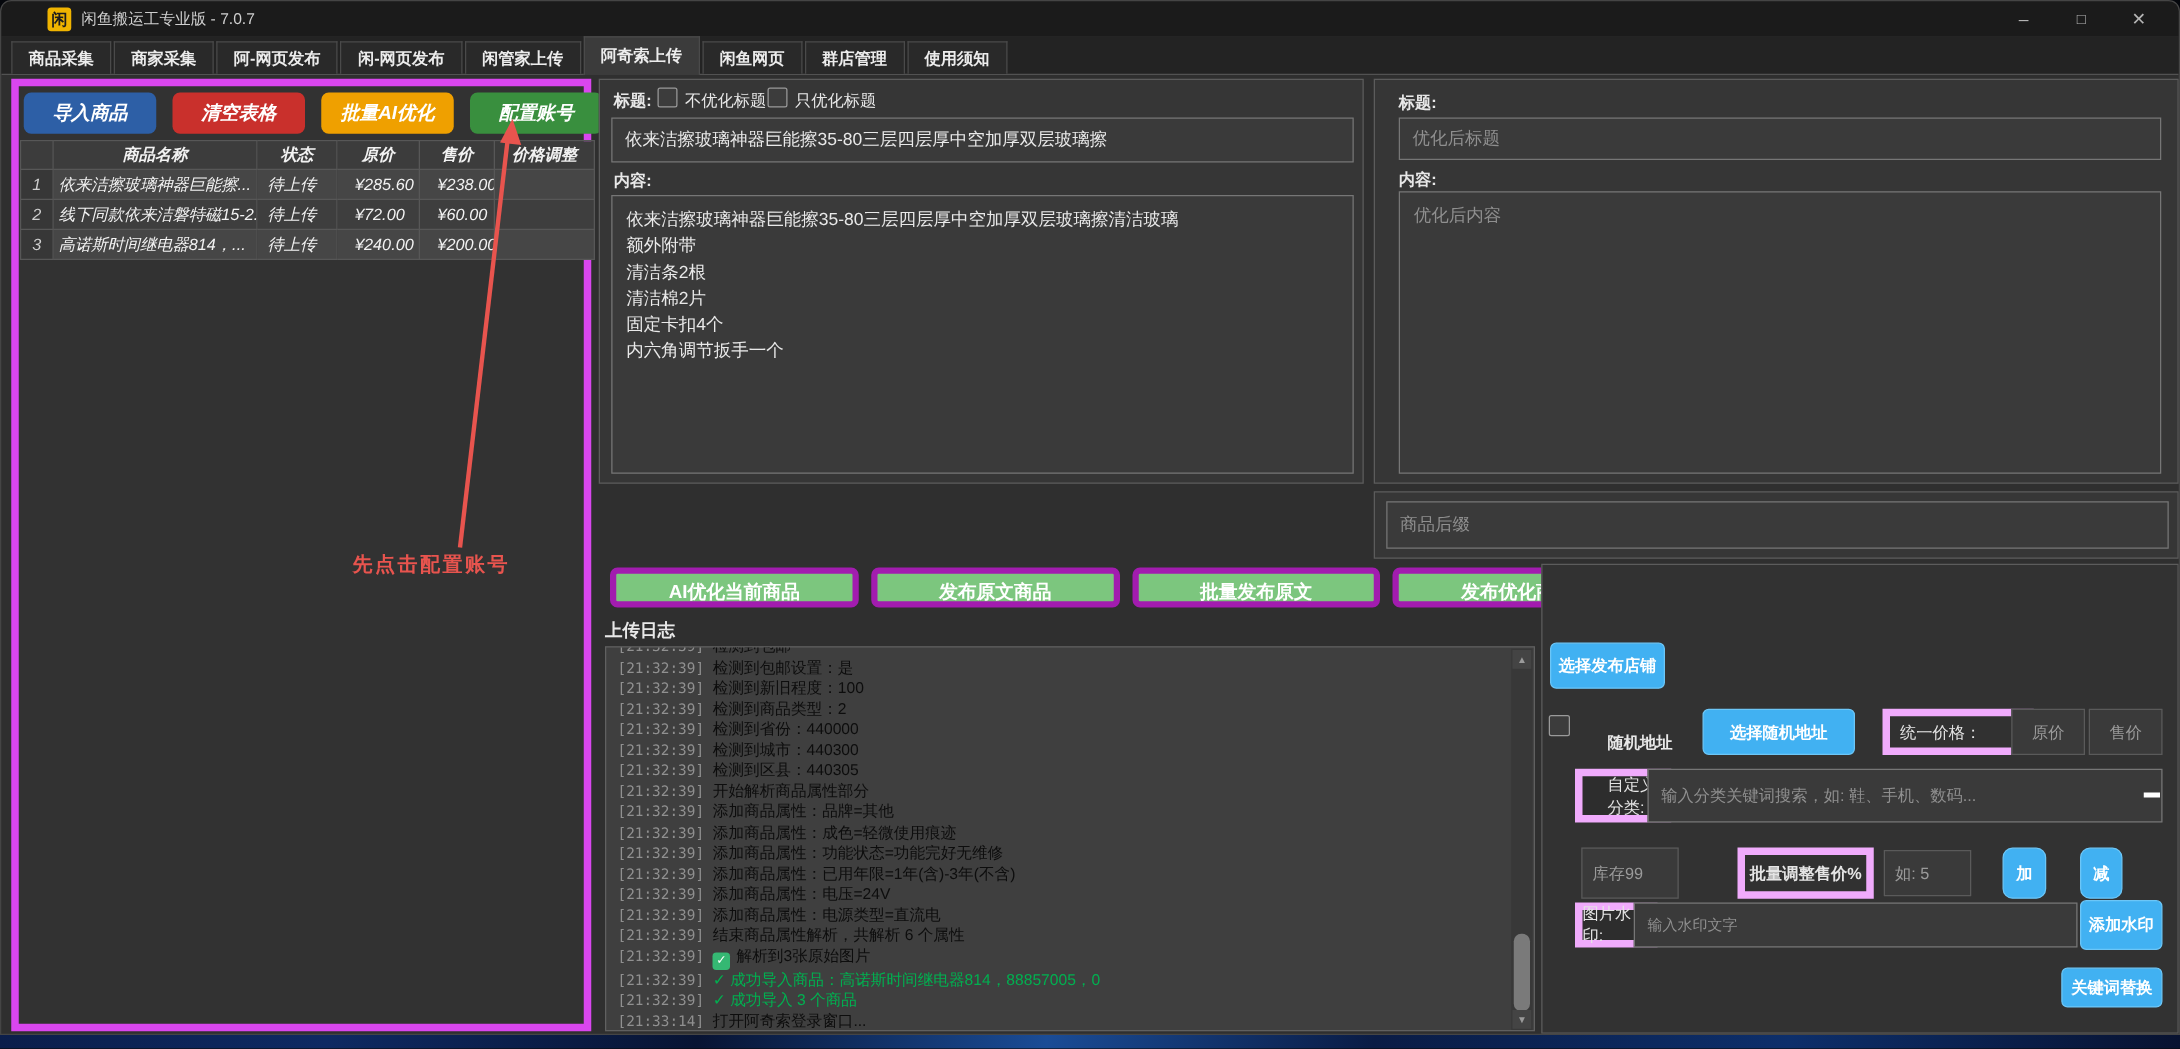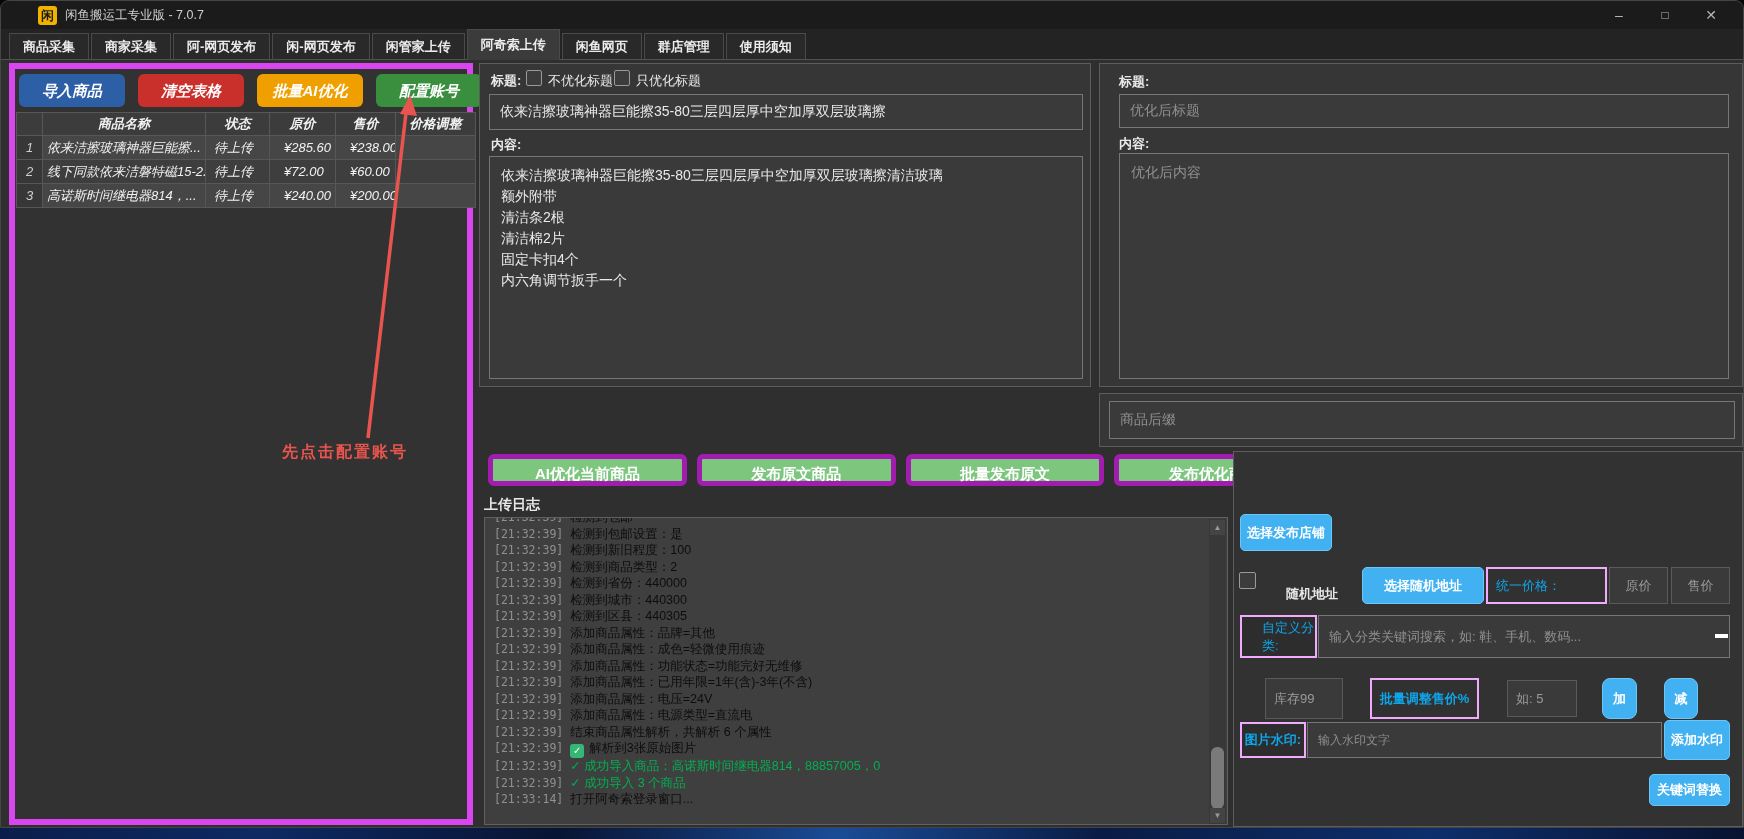--- a/index.html
+++ b/index.html
@@ -55,22 +55,22 @@
   #log-scroll { position:absolute; right:1px; top:1px; width:17px; height:305px; background:#383838; }
   .scr-btn { position:absolute; left:1px; width:15px; height:15px; background:#444; color:#9a9a9a; font-size:8px;
              text-align:center; line-height:15px; }
   #scr-thumb { position:absolute; left:2px; top:228px; width:13px; height:62px; background:#7a7a7a; border-radius:6px; }
   
   #publish-panel { position:absolute; left:1232px; top:450px; width:510px; height:376px; background:#323232; border:1px solid #5c5c5c; }
   .bluebtn { position:absolute; background:#41b1f2; border:1px solid #6cc6f7; border-radius:5px; color:#fff;
              font-size:13px; font-weight:bold; text-align:center; display:flex; align-items:center; justify-content:center; }
   .graybox { position:absolute; background:#3a3a3a; border:1px solid #5a5a5a; color:#9a9a9a; font-size:13px;
              display:flex; align-items:center; justify-content:center; }
-  .darkbox { position:absolute; background:#313131; border:2px solid #f0abfc; color:#0ea5e9; font-size:13px;
-             display:flex; align-items:center; }
+  .darkbox { position:absolute; background:#313131; border:6px solid #f0abfc; color:#e5e5e5; font-size:13px;
+             display:flex; align-items:center;margin-left:20px; }
   
   #annot-svg { position:absolute; left:0; top:0; width:1744px; height:839px; pointer-events:none; }
   #annot-text { position:absolute; left:282px; top:442px; color:#e8544e; font-size:16px; font-weight:bold; letter-spacing:2px; }
   
   #wallpaper { position:absolute; left:0; top:828px; width:1744px; height:11px;
     background:linear-gradient(100deg,#0b1e4b 0%,#0e2a63 15%,#081433 32%,#1a4c96 48%,#0a1c45 63%,#0d2f6b 82%,#081230 100%); }
 </style>
 </head>
 <body>
 <div id="screen">
@@ -191,20 +191,21 @@
   <span class="lbl" style="left:483px; top:495px; font-size:14px;">上传日志</span>
   <div id="log-box">
     <div id="log-lines">
           <div class="log-line"><span class="t">[21:32:39]</span><span class="m">检测到包邮</span></div>
           <div class="log-line"><span class="t">[21:32:39]</span><span class="m">检测到包邮设置：是</span></div>
           <div class="log-line"><span class="t">[21:32:39]</span><span class="m">检测到新旧程度：100</span></div>
           <div class="log-line"><span class="t">[21:32:39]</span><span class="m">检测到商品类型：2</span></div>
           <div class="log-line"><span class="t">[21:32:39]</span><span class="m">检测到省份：440000</span></div>
           <div class="log-line"><span class="t">[21:32:39]</span><span class="m">检测到城市：440300</span></div>
           <div class="log-line"><span class="t">[21:32:39]</span><span class="m">检测到区县：440305</span></div>
+          <div class="log-line"><span class="t">[21:32:39]</span><span class="m">开始解析商品属性部分</span></div>
           <div class="log-line"><span class="t">[21:32:39]</span><span class="m">添加商品属性：品牌=其他</span></div>
           <div class="log-line"><span class="t">[21:32:39]</span><span class="m">添加商品属性：成色=轻微使用痕迹</span></div>
           <div class="log-line"><span class="t">[21:32:39]</span><span class="m">添加商品属性：功能状态=功能完好无维修</span></div>
           <div class="log-line"><span class="t">[21:32:39]</span><span class="m">添加商品属性：已用年限=1年(含)-3年(不含)</span></div>
           <div class="log-line"><span class="t">[21:32:39]</span><span class="m">添加商品属性：电压=24V</span></div>
           <div class="log-line"><span class="t">[21:32:39]</span><span class="m">添加商品属性：电源类型=直流电</span></div>
           <div class="log-line"><span class="t">[21:32:39]</span><span class="m">结束商品属性解析，共解析 6 个属性</span></div>
           <div class="log-line"><span class="t">[21:32:39]</span><span class="check-badge">✓</span><span class="m">解析到3张原始图片</span></div>
           <div class="log-line success"><span class="t">[21:32:39]</span><span class="m">✓ 成功导入商品：高诺斯时间继电器814，88857005，0</span></div>
           <div class="log-line success"><span class="t">[21:32:39]</span><span class="m">✓ 成功导入 3 个商品</span></div>
@@ -230,21 +231,21 @@
     <div class="darkbox" style="left:6px; top:163px; width:77px; height:43px; justify-content:center; background:#2d2d2d;padding-left:20px;">自定义分类:</div>
     <div class="field ph" style="left:84px; top:163px; width:412px; height:43px; font-size:13px;">输入分类关键词搜索，如: 鞋、手机、数码...</div>
     <div style="position:absolute; left:481px; top:182px; width:13px; height:4px; background:#fff;"></div>
 
     <div class="graybox" style="left:31px; top:226px; width:78px; height:41px; justify-content:flex-start; padding-left:8px;">库存99</div>
     <div class="darkbox" style="left:136px; top:226px; width:109px; height:41px; justify-content:center; font-weight:bold;">批量调整售价%</div>
     <div class="graybox" style="left:273px; top:228px; width:70px; height:37px; justify-content:flex-start; padding-left:8px;">如: 5</div>
     <div class="bluebtn" style="left:368px; top:226px; width:35px; height:41px; border-radius:8px;">加</div>
     <div class="bluebtn" style="left:430px; top:226px; width:34px; height:41px; border-radius:8px;">减</div>
 
-    <div class="darkbox" style="left:6px; top:270px; width:66px; height:36px; justify-content:center; background:#2d2d2d; font-weight:bold;">图片水印:</div>
+    <div class="darkbox" style="left:6px; top:270px; width:66px; height:36px; justify-content:center; background:#2d2d2d; font-weight:normal;">图片水印:</div>
     <div class="field ph" style="left:73px; top:270px; width:355px; height:36px; font-size:12px;">输入水印文字</div>
     <div class="bluebtn" style="left:430px; top:268px; width:66px; height:40px;">添加水印</div>
 
     <div class="bluebtn" style="left:415px; top:322px; width:81px; height:32px;">关键词替换</div>
   </div>
 
 </div>
 
 <svg id="annot-svg">
   <line x1="368" y1="438" x2="406" y2="113" stroke="#e8544e" stroke-width="3.5"></line>

